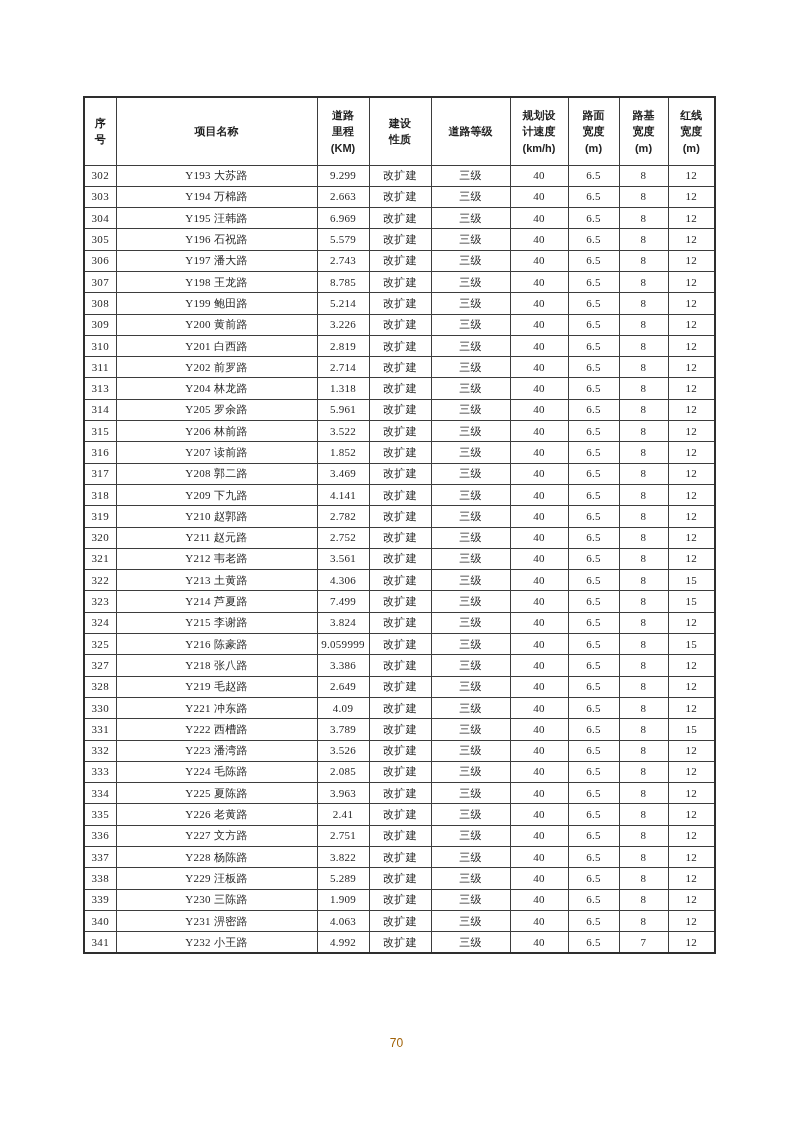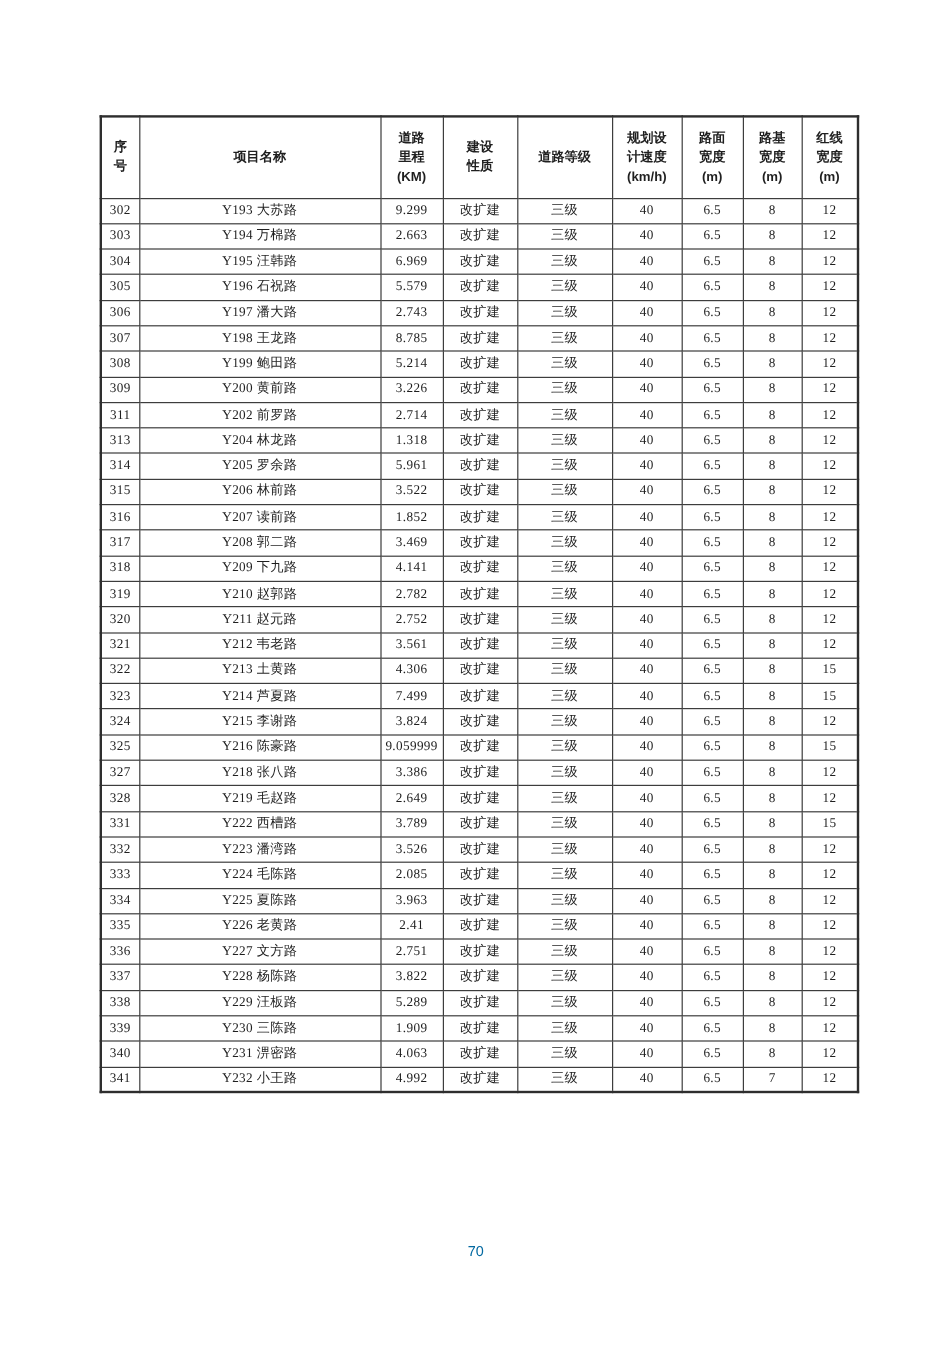--- a/index.html
+++ b/index.html
@@ -45,21 +45,21 @@
     letter-spacing: 0.3px;
   }
   .page-number {
     position: absolute;
     left: 0;
     right: 0;
     top: 1036px;
     text-align: center;
     font-size: 12px;
     font-family: "Liberation Sans", "DejaVu Sans", sans-serif;
-    color: #0369a1;
+    color: #a16207;
   }
   col.c-no { width: 32px; }
   col.c-name { width: 201px; }
   col.c-length { width: 52px; }
   col.c-nature { width: 62px; }
   col.c-grade { width: 79px; }
   col.c-speed { width: 58px; }
   col.c-pavement { width: 51px; }
   col.c-roadbed { width: 49px; }
   col.c-redline { width: 47px; }
@@ -188,20 +188,31 @@
           <td>Y200 黄前路</td>
           <td>3.226</td>
           <td>改扩建</td>
           <td>三级</td>
           <td>40</td>
           <td>6.5</td>
           <td>8</td>
           <td>12</td>
         </tr>
         <tr>
+          <td>310</td>
+          <td>Y201 白西路</td>
+          <td>2.819</td>
+          <td>改扩建</td>
+          <td>三级</td>
+          <td>40</td>
+          <td>6.5</td>
+          <td>8</td>
+          <td>12</td>
+        </tr>
+        <tr>
           <td>311</td>
           <td>Y202 前罗路</td>
           <td>2.714</td>
           <td>改扩建</td>
           <td>三级</td>
           <td>40</td>
           <td>6.5</td>
           <td>8</td>
           <td>12</td>
         </tr>
@@ -356,20 +367,31 @@
           <td>三级</td>
           <td>40</td>
           <td>6.5</td>
           <td>8</td>
           <td>12</td>
         </tr>
         <tr>
           <td>328</td>
           <td>Y219 毛赵路</td>
           <td>2.649</td>
+          <td>改扩建</td>
+          <td>三级</td>
+          <td>40</td>
+          <td>6.5</td>
+          <td>8</td>
+          <td>12</td>
+        </tr>
+        <tr>
+          <td>330</td>
+          <td>Y221 冲东路</td>
+          <td>4.09</td>
           <td>改扩建</td>
           <td>三级</td>
           <td>40</td>
           <td>6.5</td>
           <td>8</td>
           <td>12</td>
         </tr>
         <tr>
           <td>331</td>
           <td>Y222 西槽路</td>

